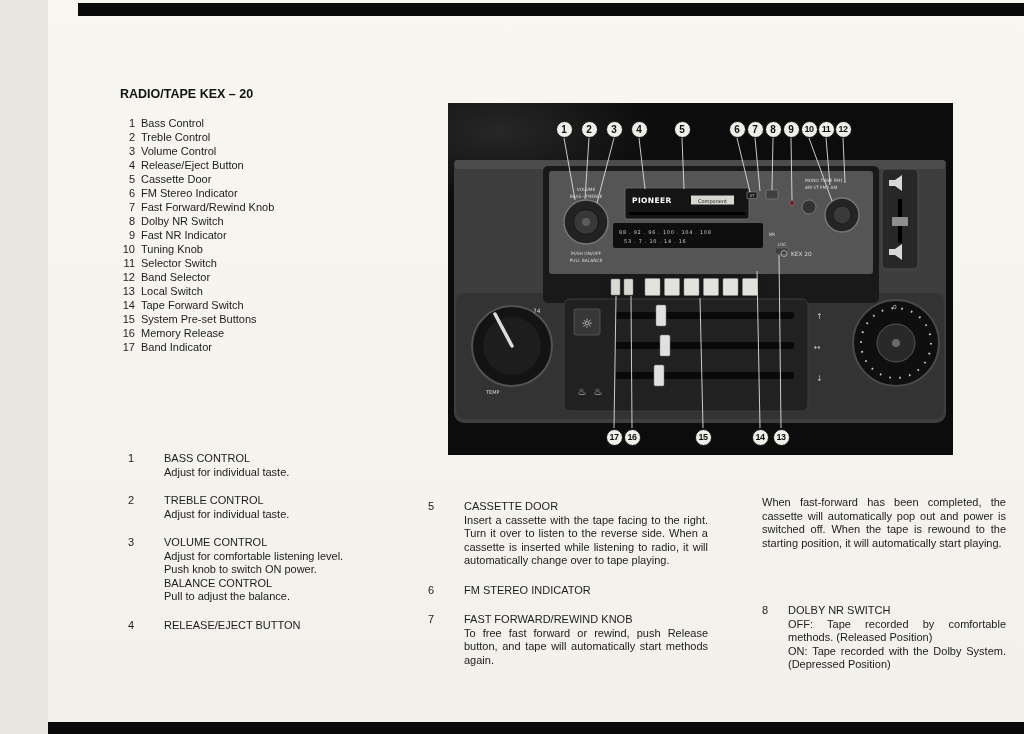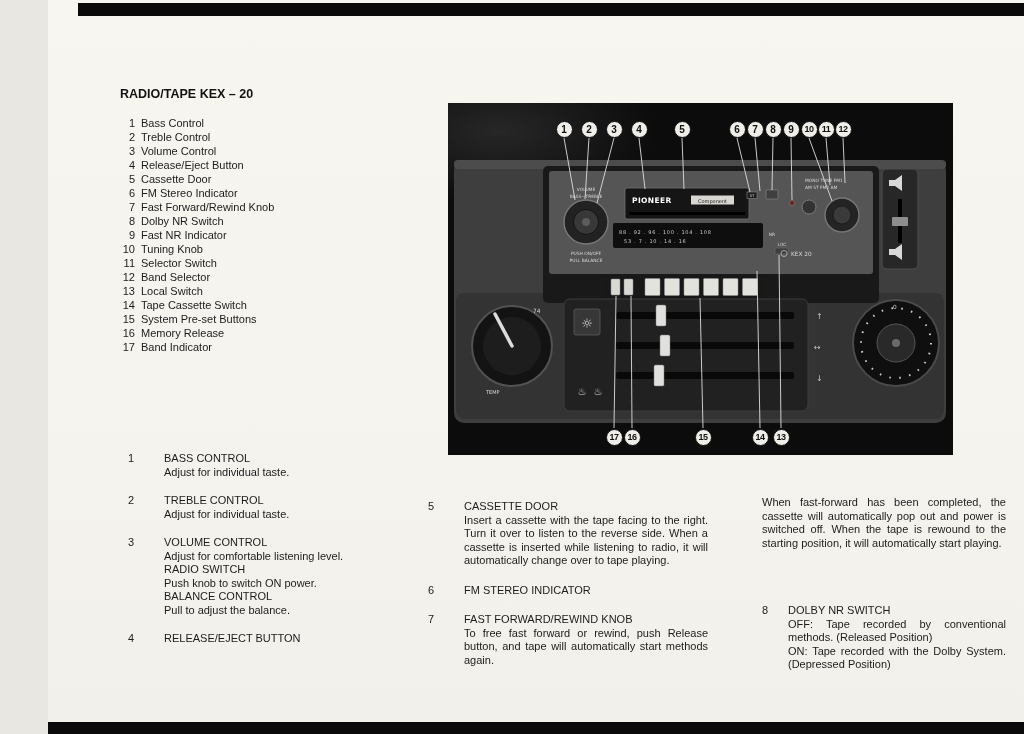--- a/index.html
+++ b/index.html
@@ -121,21 +121,21 @@
       <div class="part-row">
         <span class="part-num">12</span>
         <span class="part-label">Band Selector</span>
       </div>
       <div class="part-row">
         <span class="part-num">13</span>
         <span class="part-label">Local Switch</span>
       </div>
       <div class="part-row">
         <span class="part-num">14</span>
-        <span class="part-label">Tape Cassette Switch</span>
+        <span class="part-label">Tape Forward Switch</span>
       </div>
       <div class="part-row">
         <span class="part-num">15</span>
         <span class="part-label">System Pre-set Buttons</span>
       </div>
       <div class="part-row">
         <span class="part-num">16</span>
         <span class="part-label">Memory Release</span>
       </div>
       <div class="part-row">
@@ -332,21 +332,20 @@
         <div class="desc-content">
           <div class="desc-heading">TREBLE CONTROL</div>
           <div class="desc-text">Adjust for individual taste.</div>
         </div>
       </div>
       <div class="desc-item">
         <div class="desc-num">3</div>
         <div class="desc-content">
           <div class="desc-heading">VOLUME CONTROL</div>
           <div class="desc-text">Adjust for comfortable listening level.</div>
-          <div class="desc-heading">RADIO SWITCH</div>
           <div class="desc-text">Push knob to switch ON power.</div>
           <div class="desc-heading">BALANCE CONTROL</div>
           <div class="desc-text">Pull to adjust the balance.</div>
         </div>
       </div>
       <div class="desc-item">
         <div class="desc-num">4</div>
         <div class="desc-content">
           <div class="desc-heading">RELEASE/EJECT BUTTON</div>
         </div>
@@ -374,19 +373,19 @@
         </div>
       </div>
     </div>
   <div class="desc-col col3">
     <p class="col3-intro">When fast-forward has been completed, the cassette will automatically pop out and power is switched off. When the tape is rewound to the starting position, it will automatically start playing.</p>
     <div>
         <div class="desc-item">
           <div class="desc-num">8</div>
           <div class="desc-content">
             <div class="desc-heading">DOLBY NR SWITCH</div>
-            <div class="desc-text">OFF: Tape recorded by conventional methods. (Released Position)
+            <div class="desc-text">OFF: Tape recorded by comfortable methods. (Released Position)
 ON: Tape recorded with the Dolby System. (Depressed Position)</div>
           </div>
         </div>
       </div>
   </div>
 </div>
 
 </body></html>

